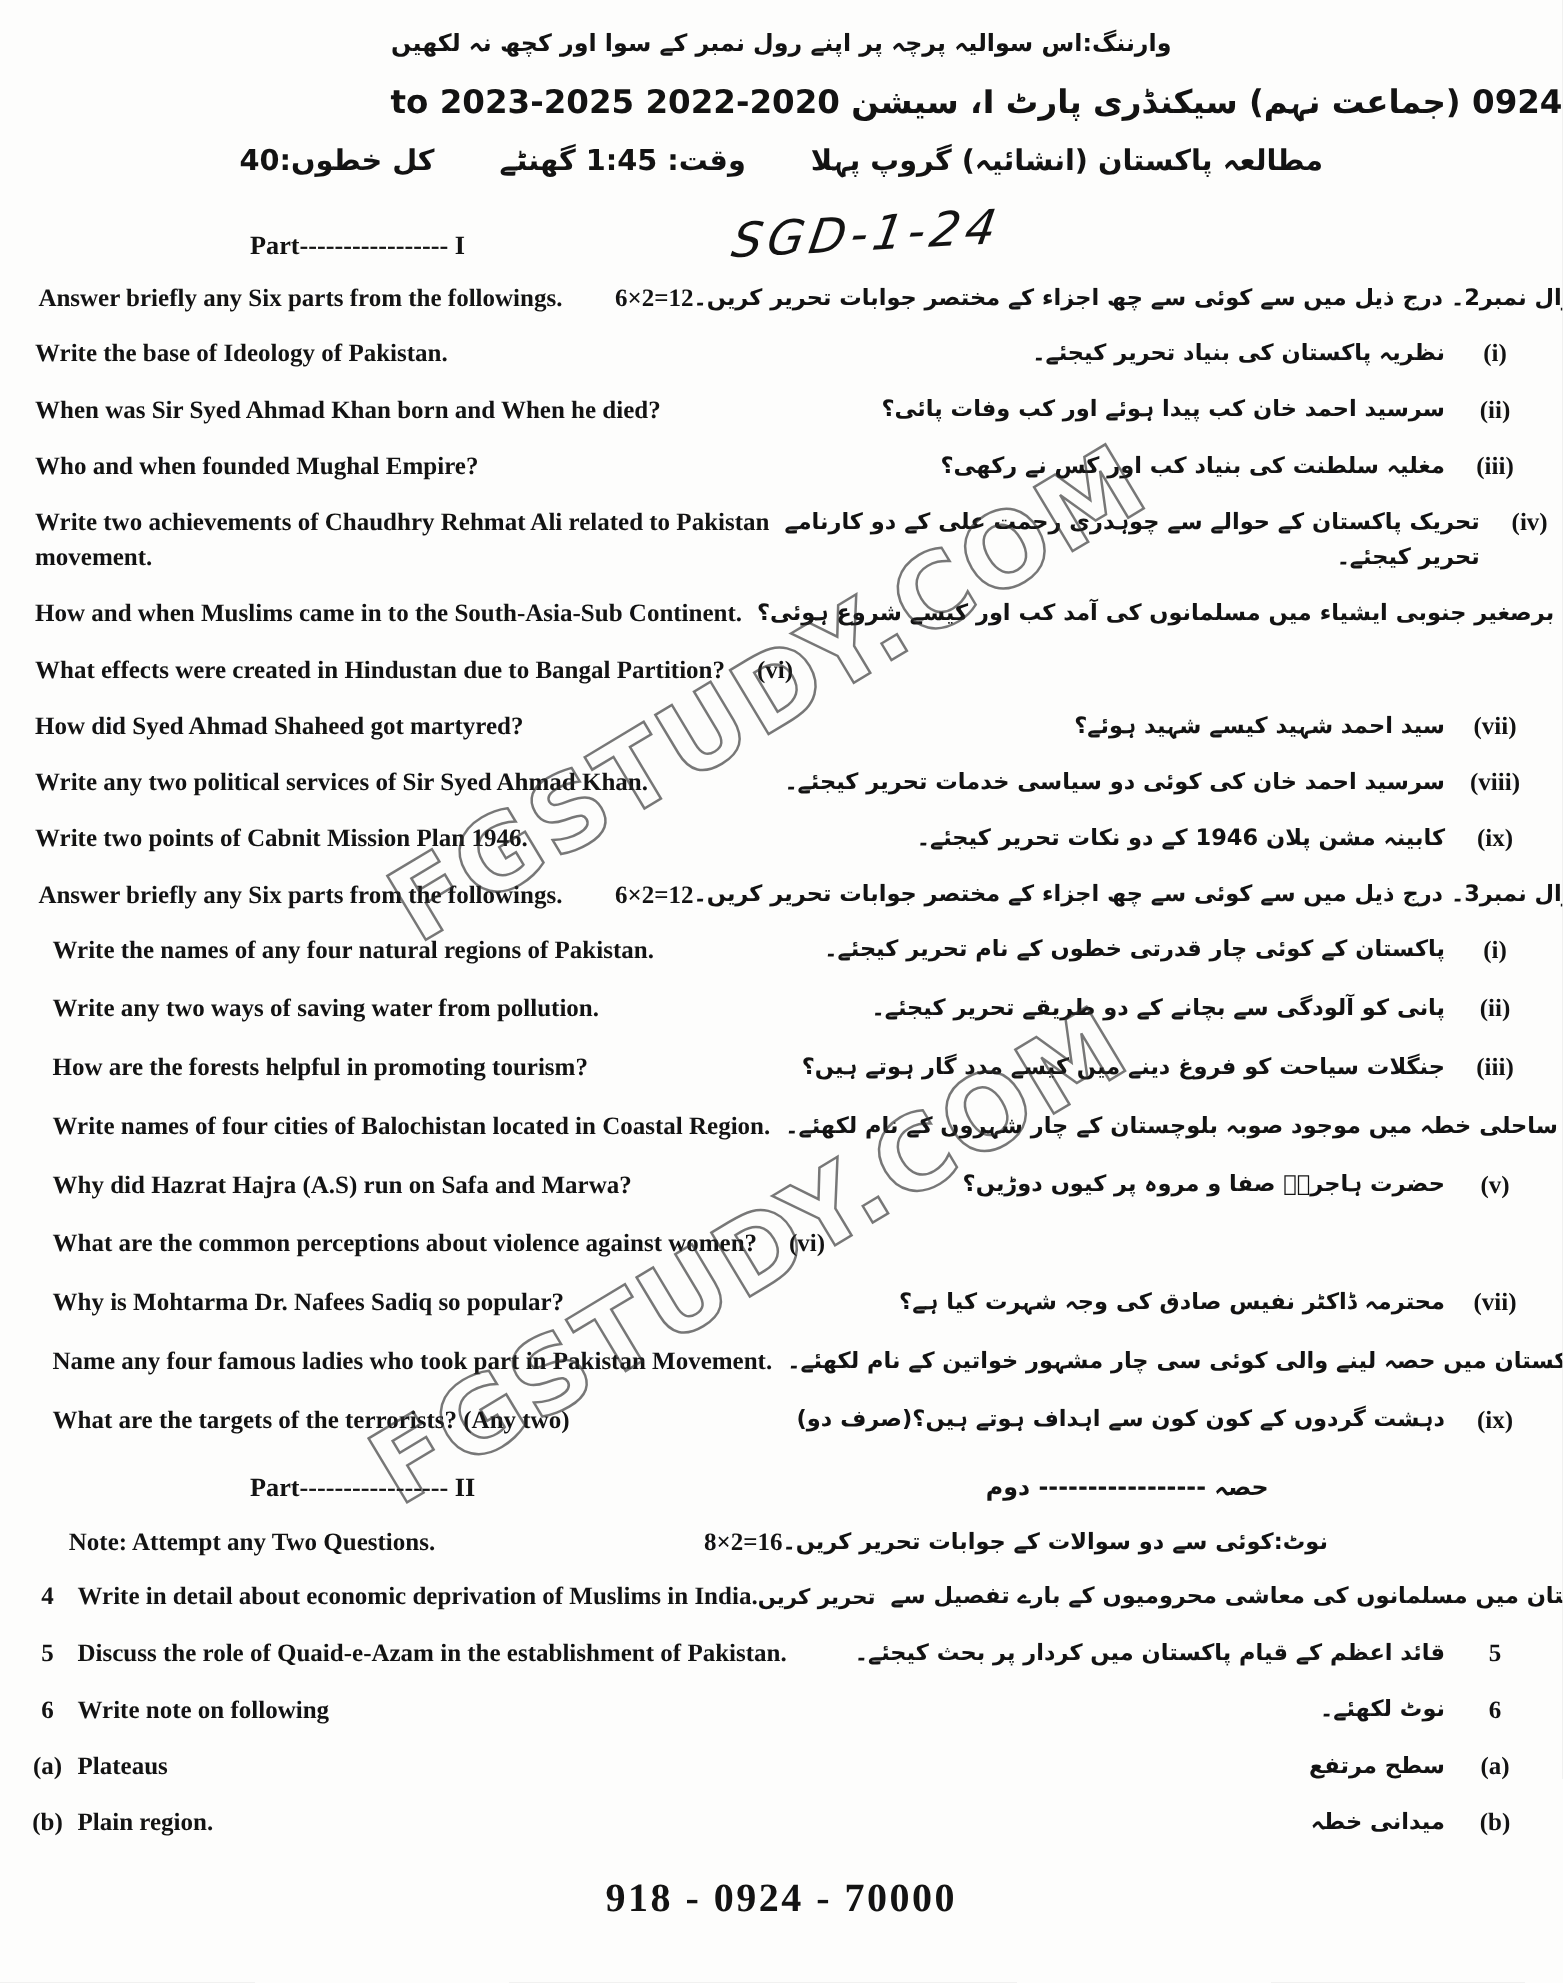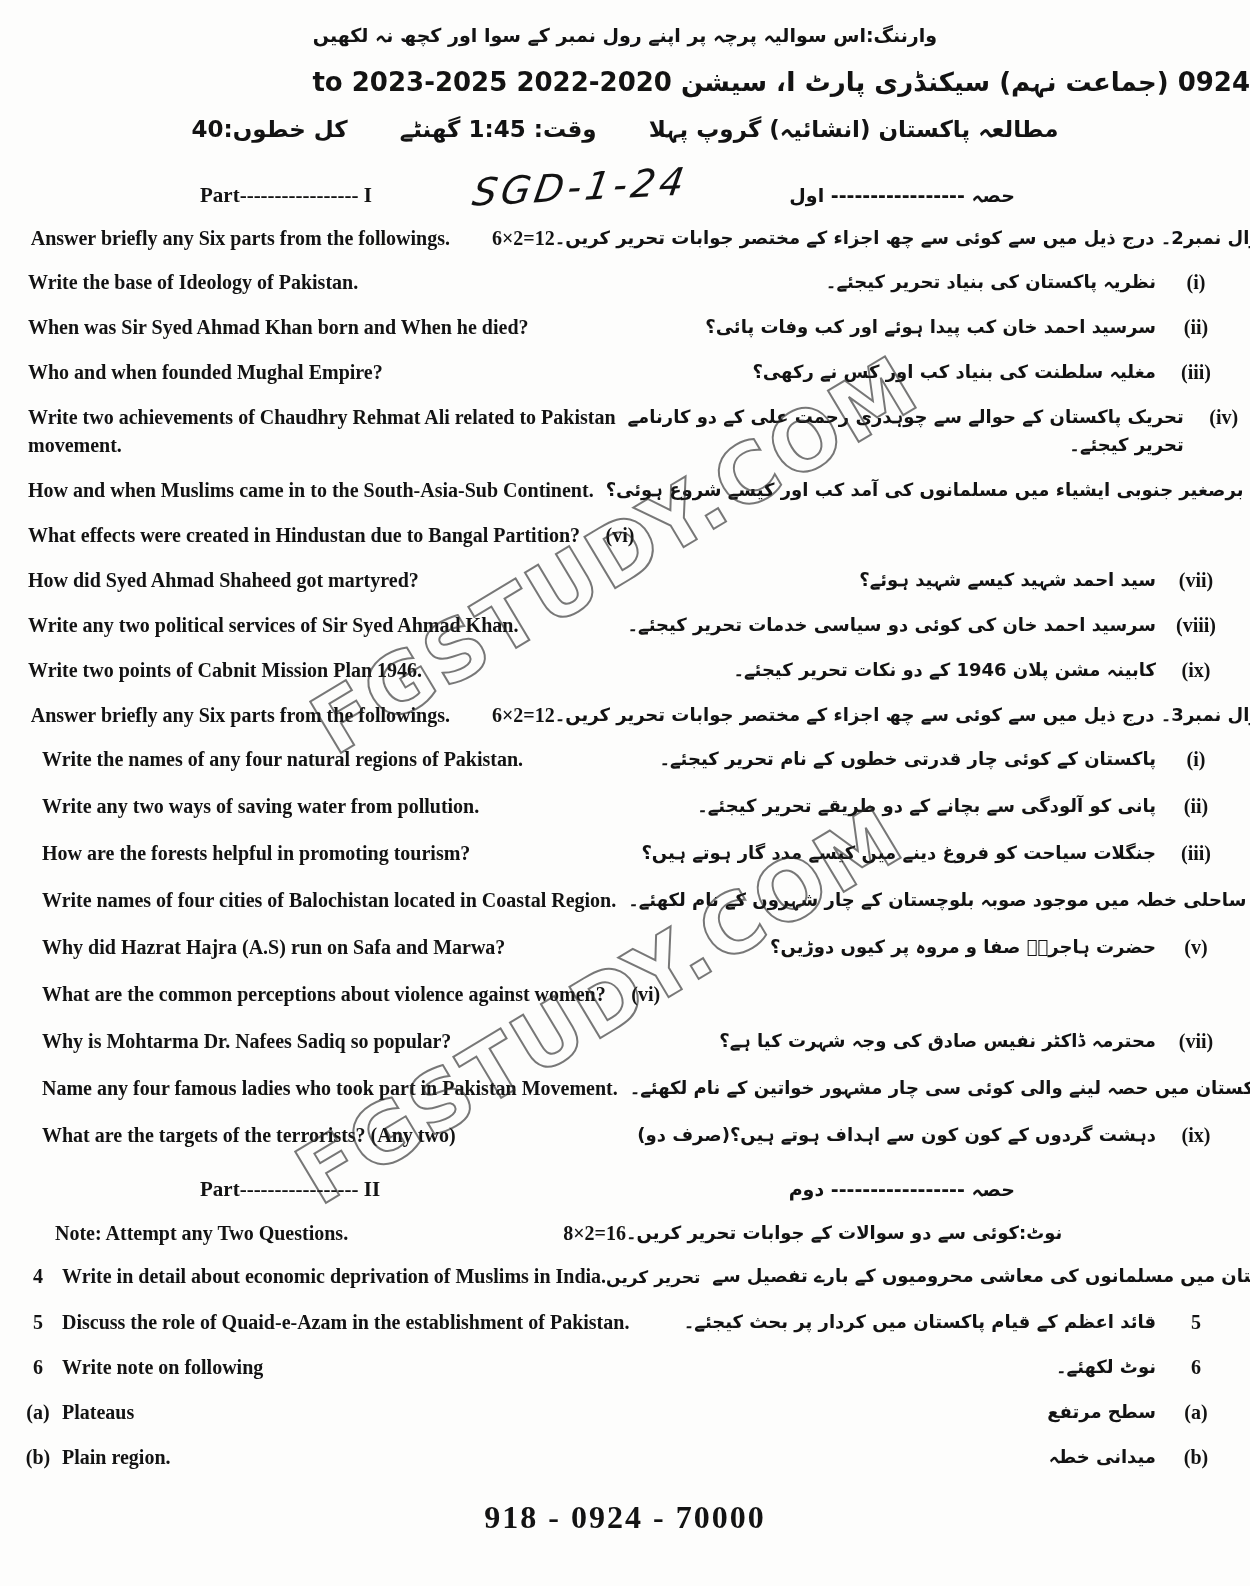--- a/index.html
+++ b/index.html
@@ -69,21 +69,20 @@
   <div class="h-subject">
     <span class="ur">مطالعہ پاکستان (انشائیہ) گروپ پہلا</span>
     <span class="ur">وقت: 1:45 گھنٹے</span>
     <span class="ur">کل خطوں:40</span>
   </div>
 
   <div class="part-row">
     <span class="sp-l"></span>
     <span class="part-en">Part----------------- I</span>
     <span class="part-center"><span class="hand">SGD-1-24</span></span>
-    <span class="part-ur ur">حصہ ----------------- اول</span>
     <span class="sp-r"></span>
   </div>
 
   <div class="qhead">
     <span class="he">Answer briefly any Six parts from the followings.</span>
     <span class="hm">6×2=12</span>
     <span class="hu ur">سوال نمبر2۔ درج ذیل میں سے کوئی سے چھ اجزاء کے مختصر جوابات تحریر کریں۔</span>
   </div>
 
   <div class="q2block">

